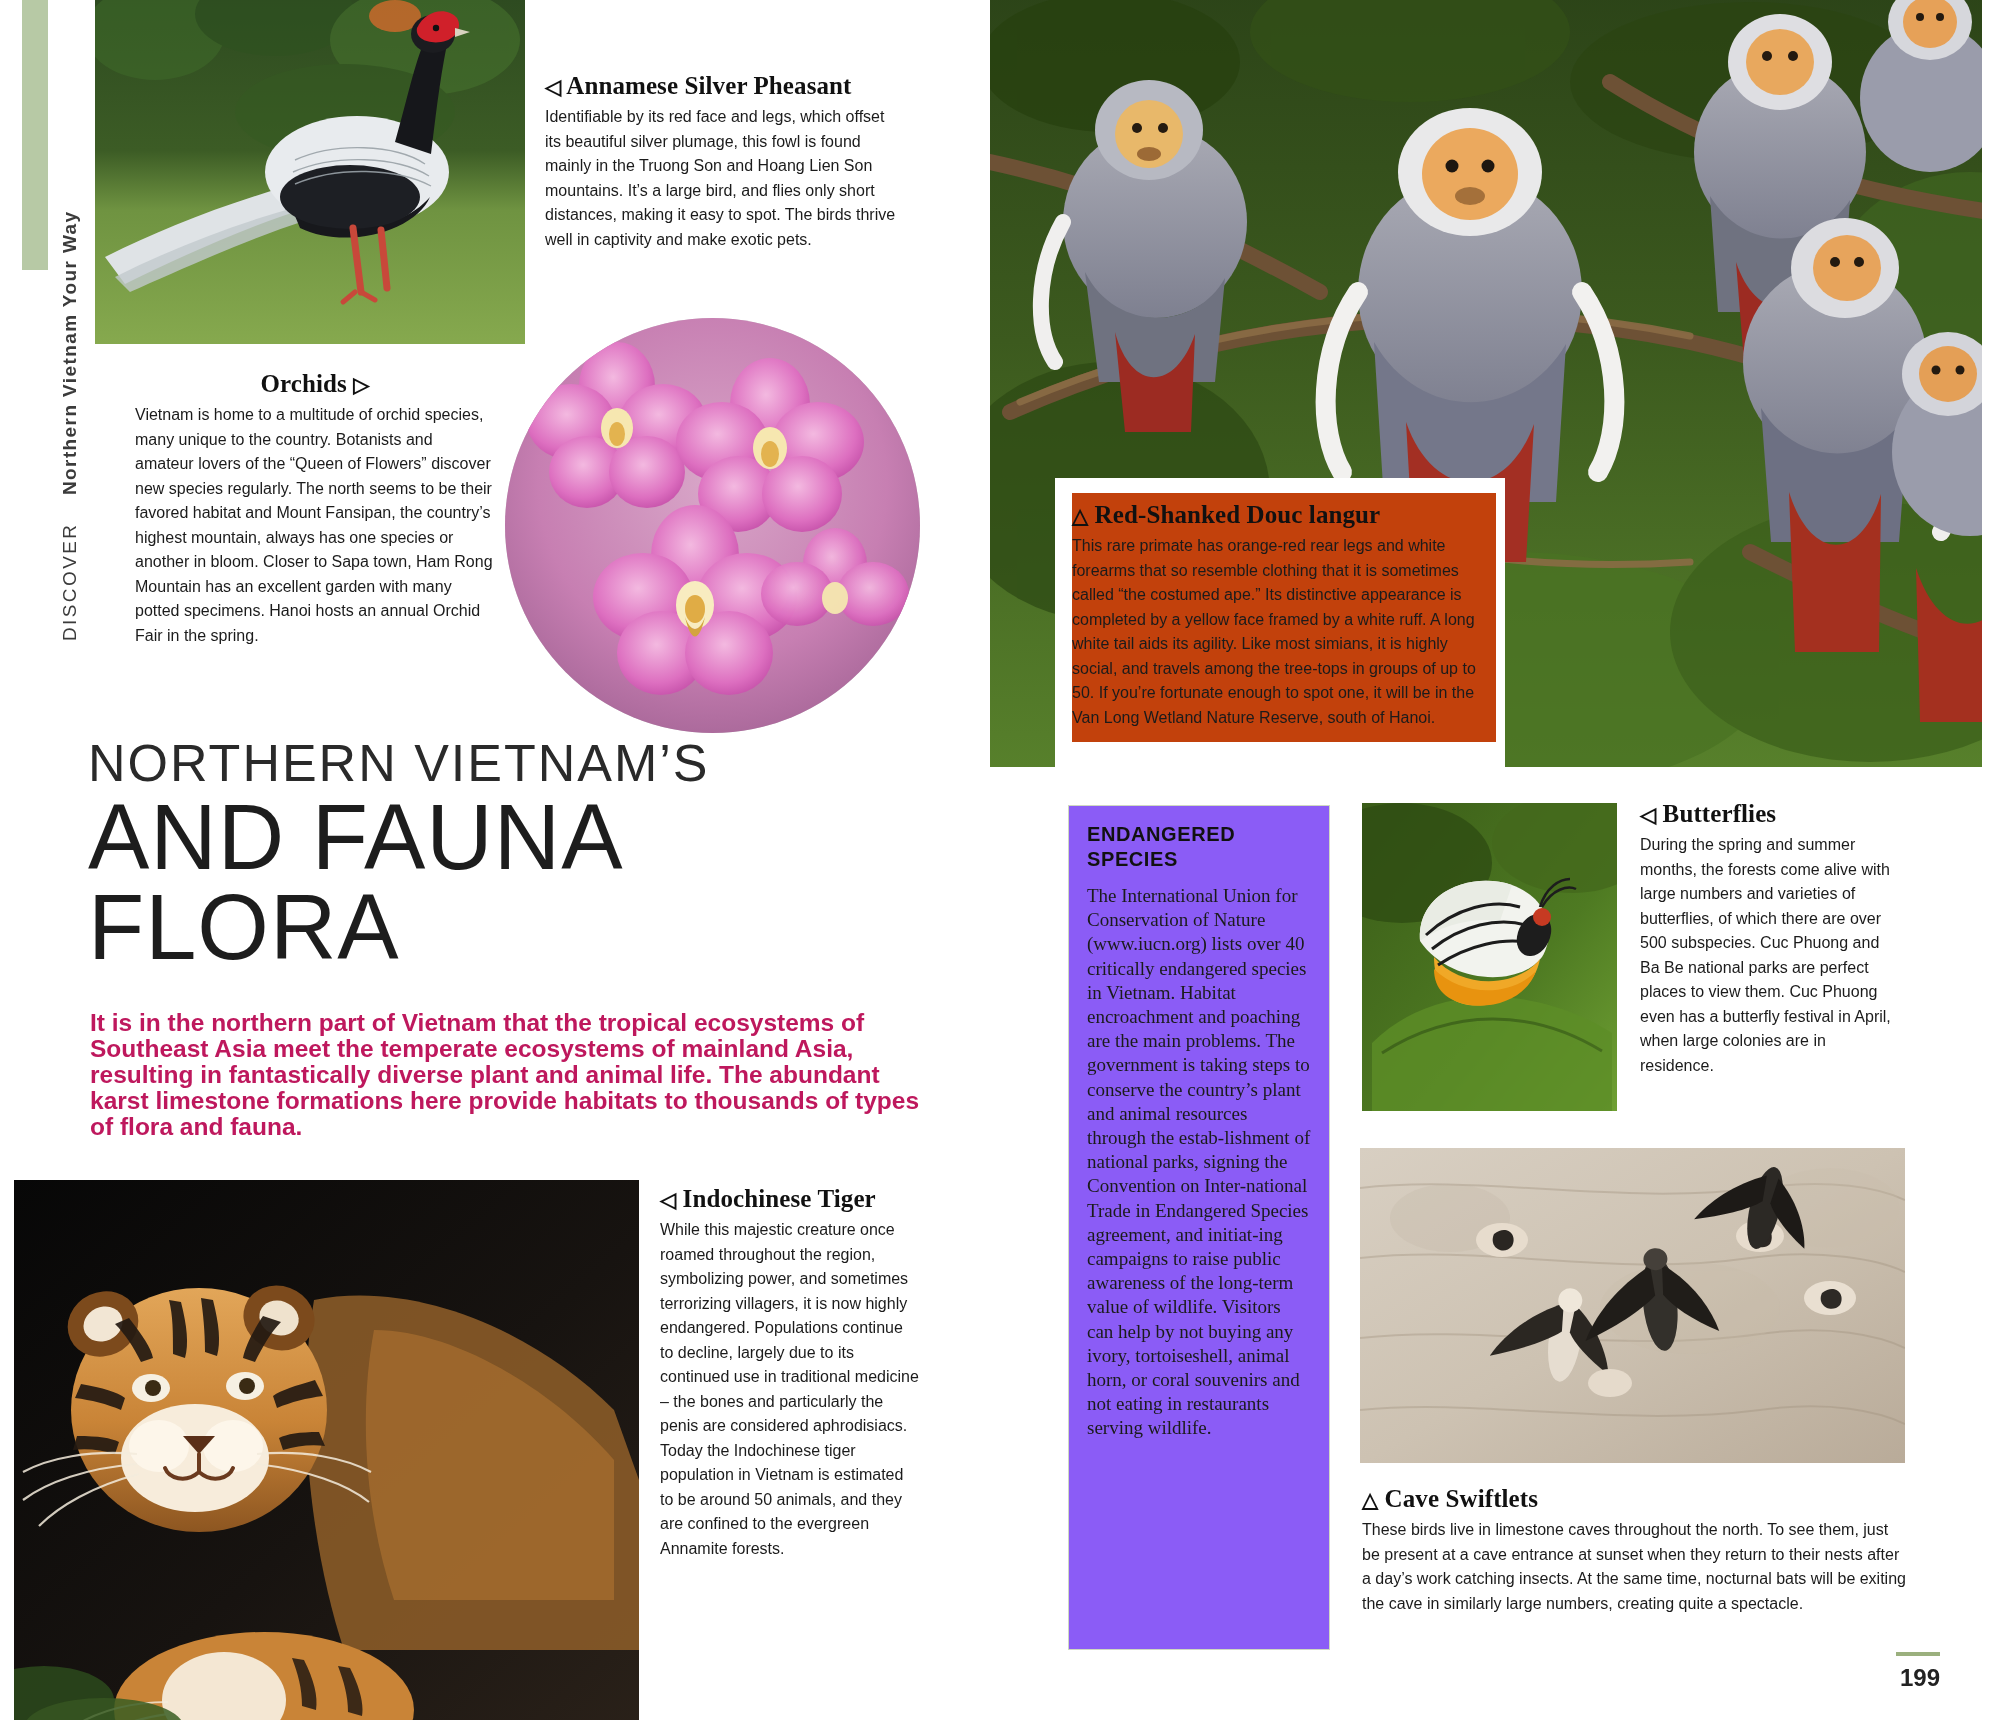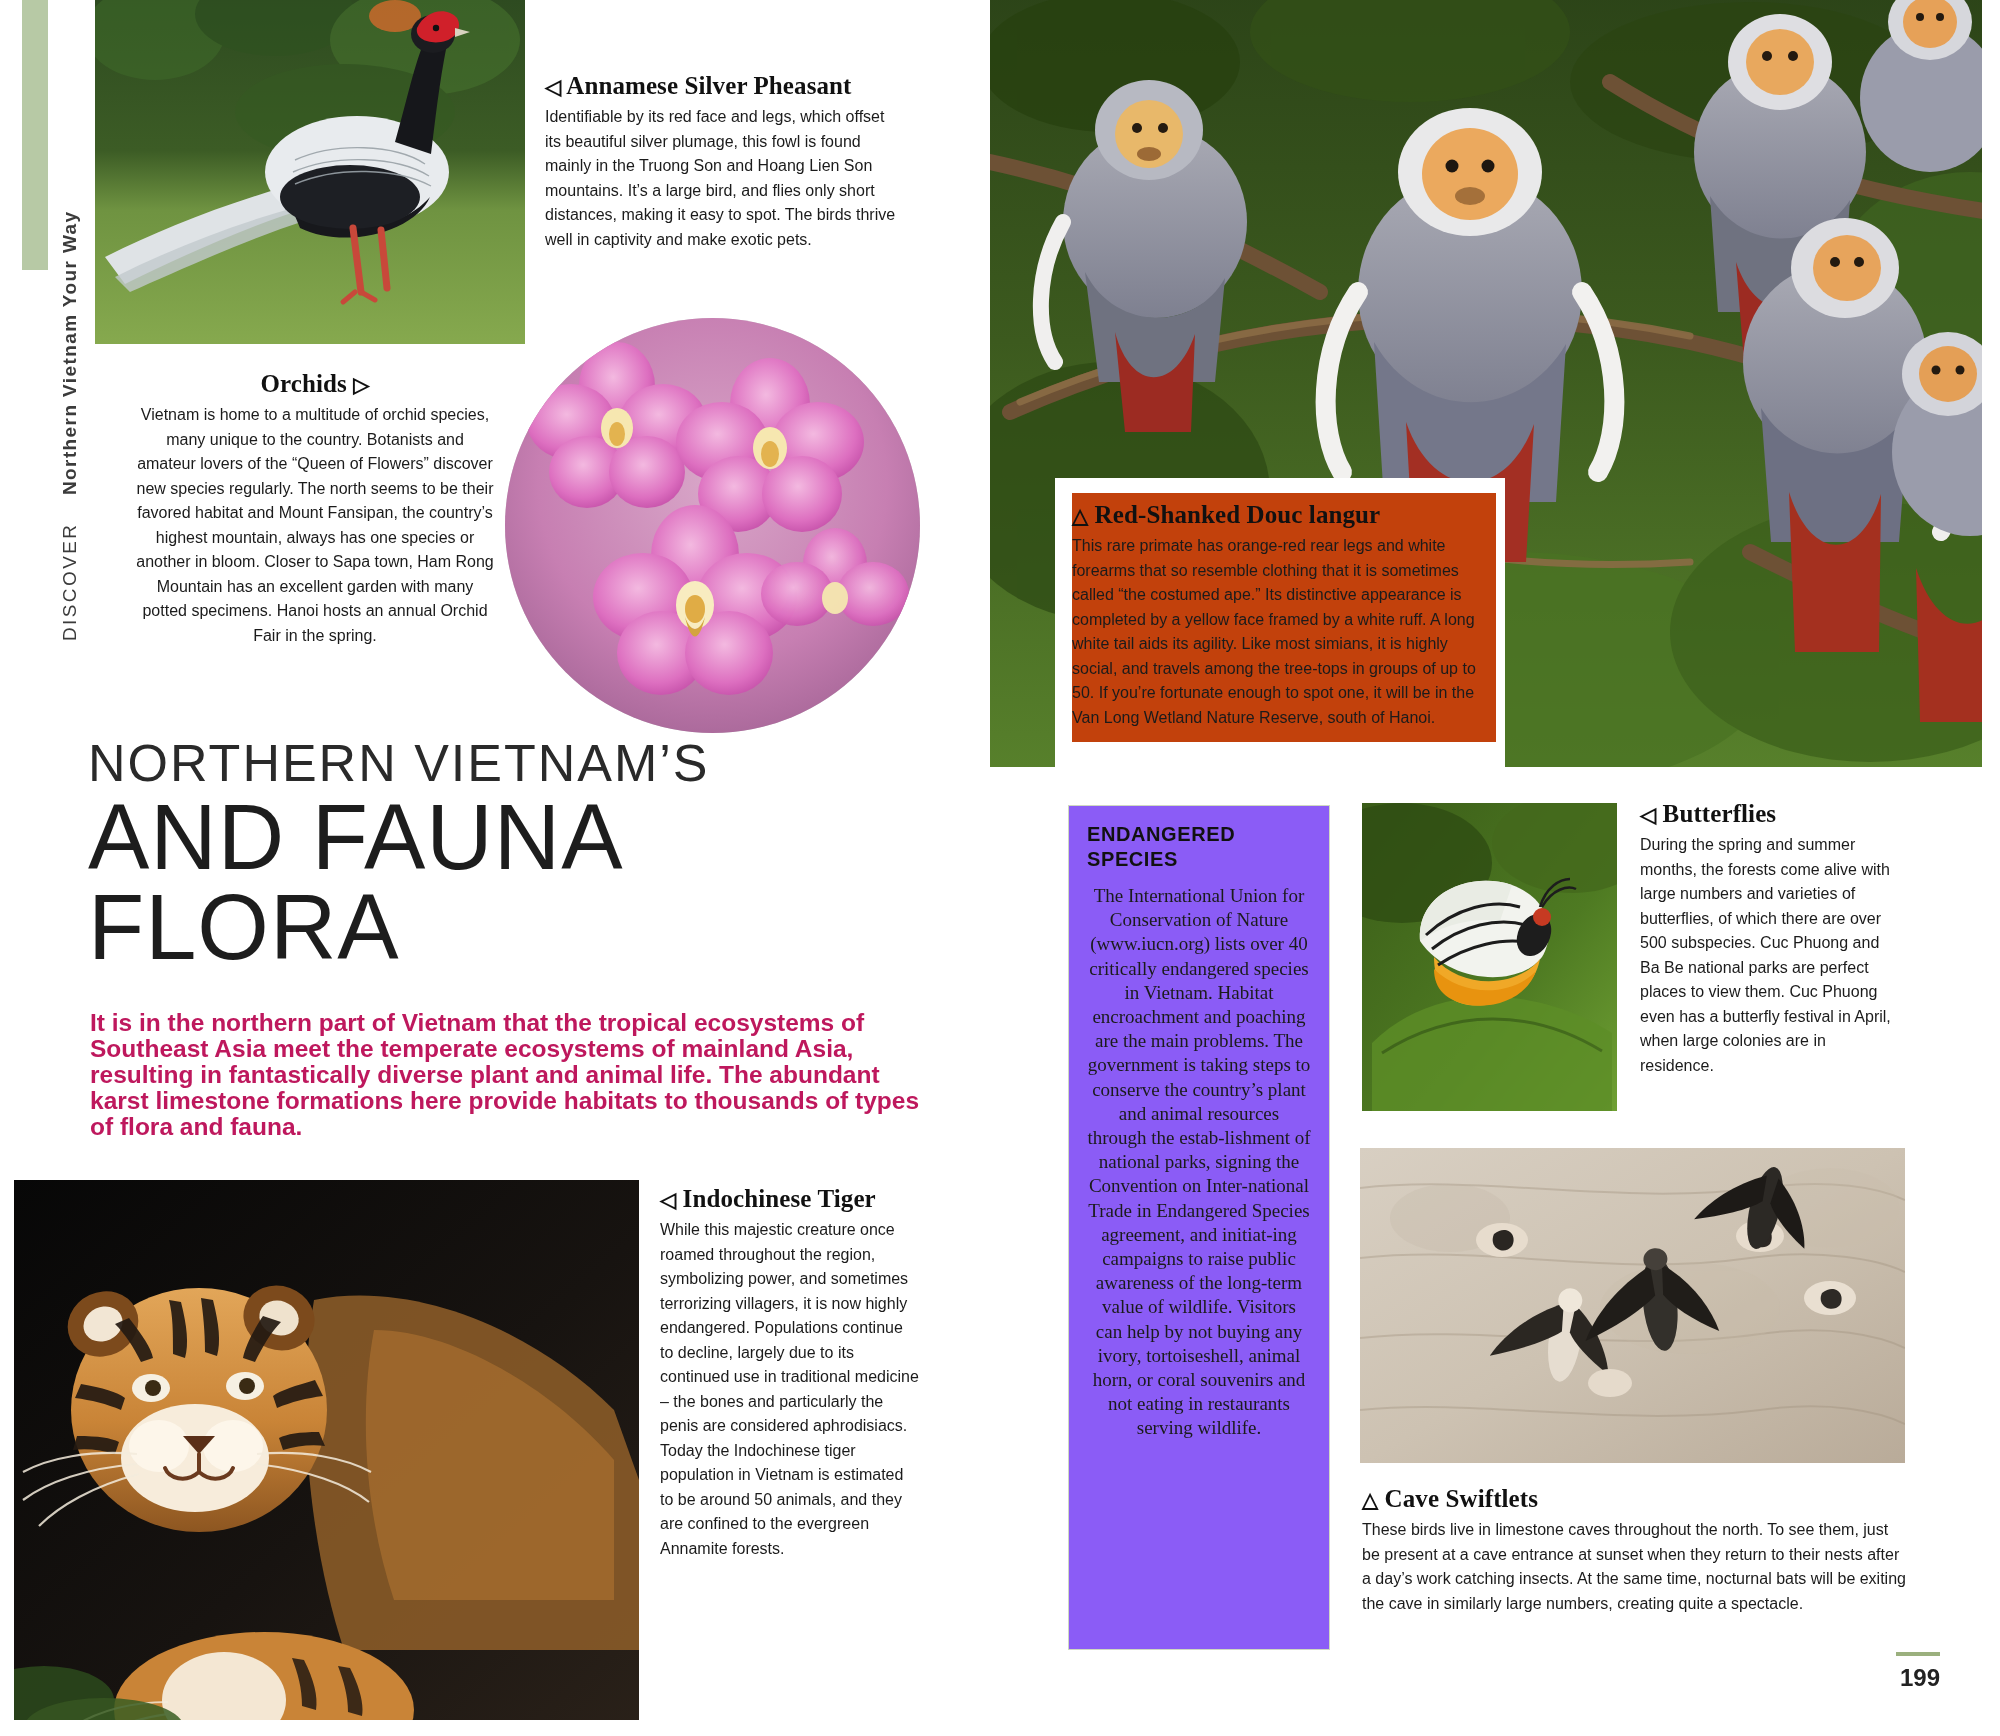--- a/index.html
+++ b/index.html
@@ -86,21 +86,21 @@
 
   
   #pheasant-caption { position: absolute; left: 545px; top: 72px; width: 355px; }
 
   
   #orchid-caption {
     position: absolute; left: 135px; top: 370px; width: 360px;
     text-align: center;
   }
   #orchid-caption .cap-head { text-align: center; }
-  #orchid-caption .cap-body { text-align: center; }
+  #orchid-caption .cap-body { text-align: left; }
 
   
   #title-block { position: absolute; left: 88px; top: 735px; width: 830px; }
   .title-kicker {
     font-family: Liberation Sans, sans-serif;
     font-weight: 300;
     font-size: 52px;
     letter-spacing: 2px;
     color: #2a2a2a;
     line-height: 56px;
@@ -149,21 +149,20 @@
     line-height: 25px;
     margin: 0 0 12px 0;
     color: #111;
   }
   #endangered-box p {
     font-family: "Liberation Serif", serif;
     font-size: 19px;
     line-height: 24.2px;
     margin: 0;
     color: #1b1b1b;
-    text-align: center;
   }
 
   
   #butterfly-caption { position: absolute; left: 1640px; top: 800px; width: 255px; }
 
   
   #swiftlet-caption { position: absolute; left: 1362px; top: 1485px; width: 545px; }
 
   .page-number {
     position: absolute;

